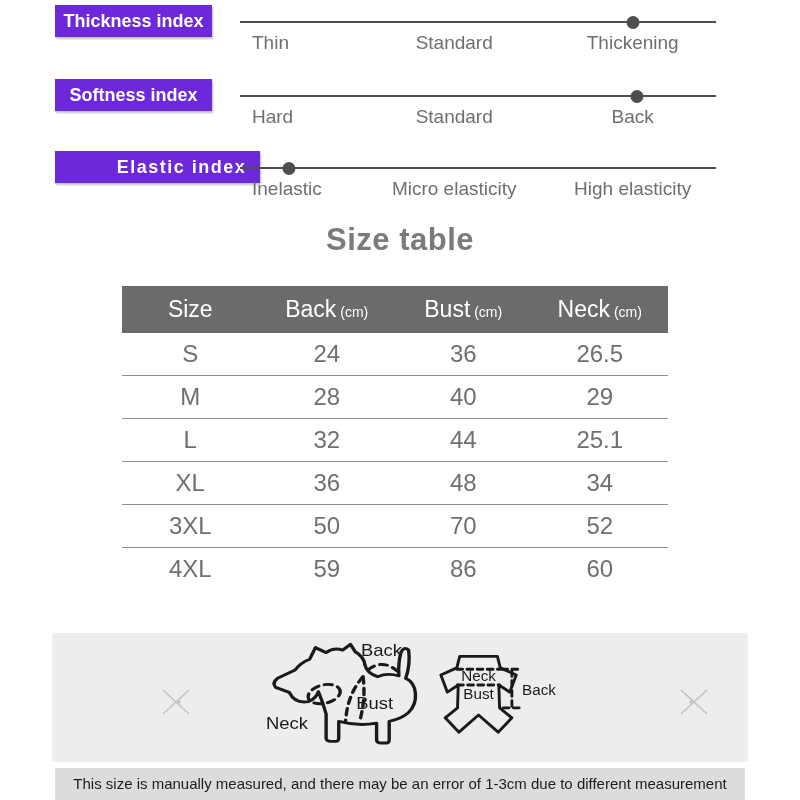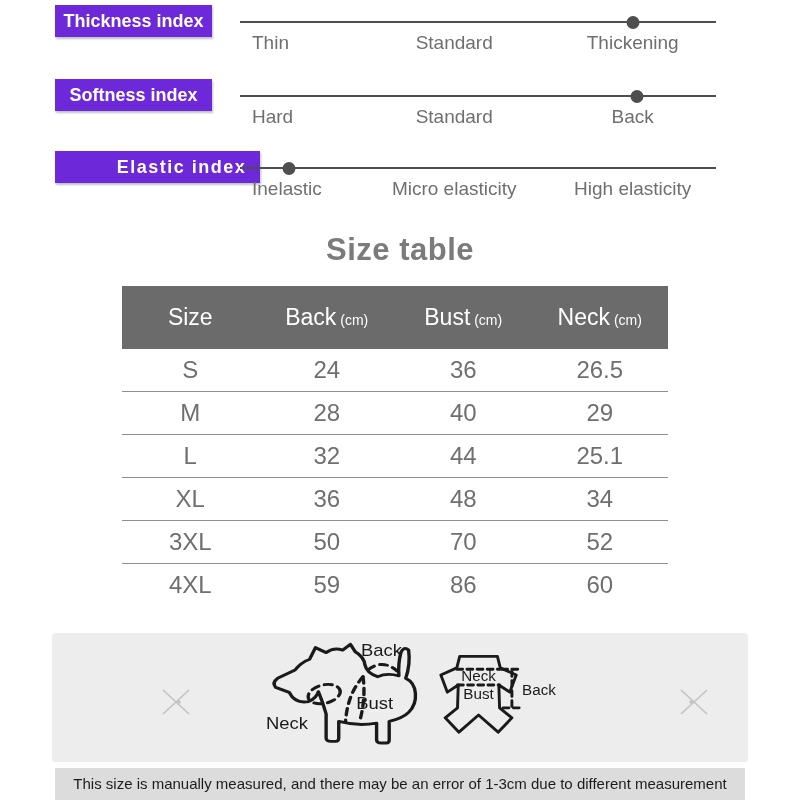--- a/index.html
+++ b/index.html
@@ -17,26 +17,26 @@
   .idx-line{position:absolute;left:0;top:16px;width:100%;height:2px;background:#4e4e4e;}
   .idx-dot{position:absolute;top:11px;width:13px;height:13px;border-radius:50%;
            background:#4e4e4e;transform:translateX(-50%);}
   .idx-opts{position:absolute;left:0;top:26px;width:100%;height:26px;font-size:19px;color:#6f6f6f;}
   .opt{position:absolute;top:0;white-space:nowrap;line-height:24px;}
   .opt-a{left:12px;}
   .opt-b{left:45%;transform:translateX(-50%);}
   .opt-c{left:82.5%;transform:translateX(-50%);}
 
   
-  .table-title{position:absolute;left:0;top:232px;width:800px;text-align:center;
+  .table-title{position:absolute;left:0;top:222px;width:800px;text-align:center;
                font-size:31px;font-weight:bold;color:#7b7b7b;letter-spacing:0.5px;}
   table.size{position:absolute;left:122px;top:286px;width:546px;border-collapse:collapse;
              table-layout:fixed;}
   table.size th{background:#6b6b6b;color:#ffffff;font-weight:normal;height:31px;
-                font-size:23px;padding:16px;text-align:center;}
+                font-size:23px;padding:8px;text-align:center;}
   table.size th .col-unit{font-size:14px;}
   table.size td{height:42px;text-align:center;font-size:24px;color:#6f6f6f;padding:0;}
   table.size tbody tr + tr td{border-top:1px solid #8f8f8f;}
 
   
   .panel{position:absolute;left:52px;top:633px;width:696px;height:129px;background:#ededed;
          border-radius:4px;}
   .nav-arrow{position:absolute;top:54px;width:32px;height:30px;}
   .nav-arrow.left{left:108px;} .nav-arrow.right{left:626px;}
   .dog-svg{position:absolute;left:212px;top:8px;}

